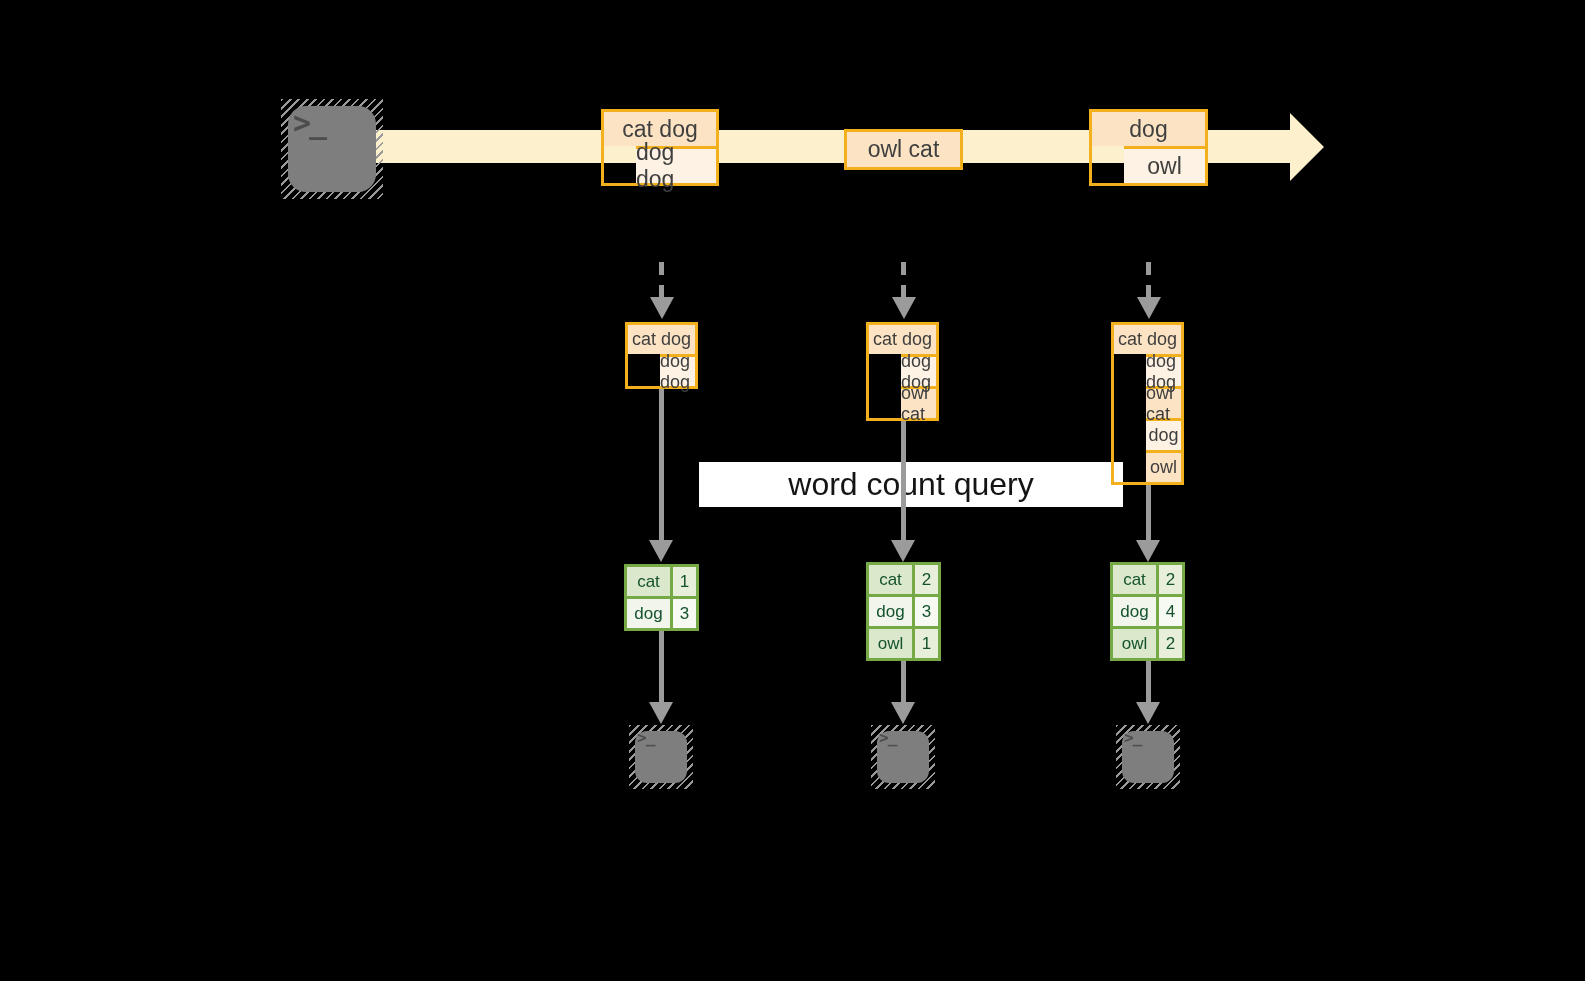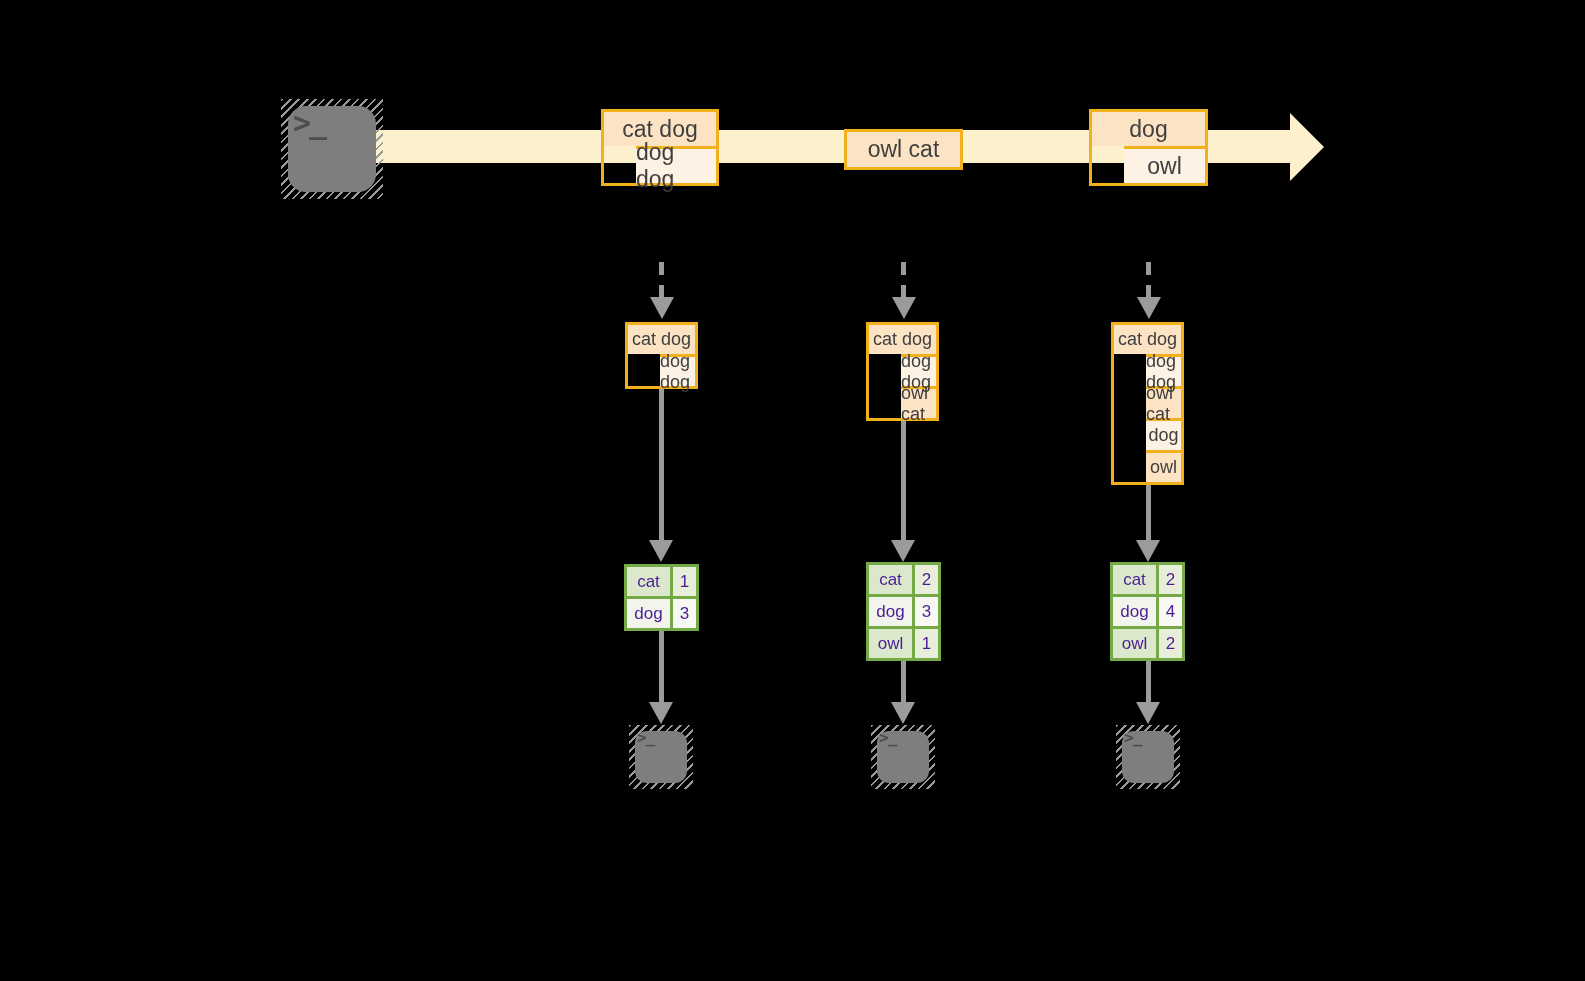--- a/index.html
+++ b/index.html
@@ -45,21 +45,21 @@
 
   
   .query{position:absolute;left:699px;top:462px;width:424px;height:45px;background:#ffffff;z-index:2;
          display:flex;align-items:center;justify-content:center;color:#141414;font-size:32px;font-weight:300;}
 
   
   .gtable{position:absolute;box-sizing:border-box;width:75px;border:3px solid var(--green);z-index:4;}
   .grow{display:flex;}
   .grow + .grow{border-top:3px solid var(--green);}
   .gword,.gcount{height:29px;display:flex;align-items:center;justify-content:center;
-                 color:#4c1d95;font-size:17px;}
+                 color:#14532d;font-size:17px;}
   .gword{width:43px;}
   .gcount{width:23px;border-left:3px solid var(--green);}
   .grow:nth-child(odd) .gword{background:var(--greenDark);}
   .grow:nth-child(odd) .gcount{background:var(--greenDarkNum);}
   .grow:nth-child(even) .gword{background:var(--greenLight);}
   .grow:nth-child(even) .gcount{background:var(--greenLightNum);}
 </style>
 </head>
 <body>
 
@@ -85,20 +85,23 @@
     <div class="orow">owl</div>
   </div>
 
   <div class="vdash" style="left:659px;top:262px;height:38px;"></div>
   <div class="varrow" style="left:650px;top:297px;"></div>
   <div class="vdash" style="left:901px;top:262px;height:38px;"></div>
   <div class="varrow" style="left:892px;top:297px;"></div>
   <div class="vdash" style="left:1146px;top:262px;height:38px;"></div>
   <div class="varrow" style="left:1137px;top:297px;"></div>
 
+  <div class="query">
+    <span>word count query</span>
+  </div>
 
   <div class="obox obox-sm" style="left:625px;top:322px;">
     <div class="orow">cat dog</div>
     <div class="orow">dog dog</div>
   </div>
   <div class="obox obox-sm" style="left:866px;top:322px;">
     <div class="orow">cat dog</div>
     <div class="orow">dog dog</div>
     <div class="orow">owl cat</div>
   </div>

